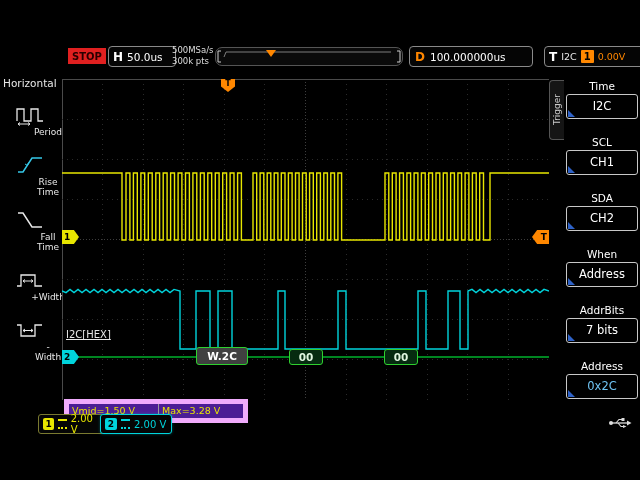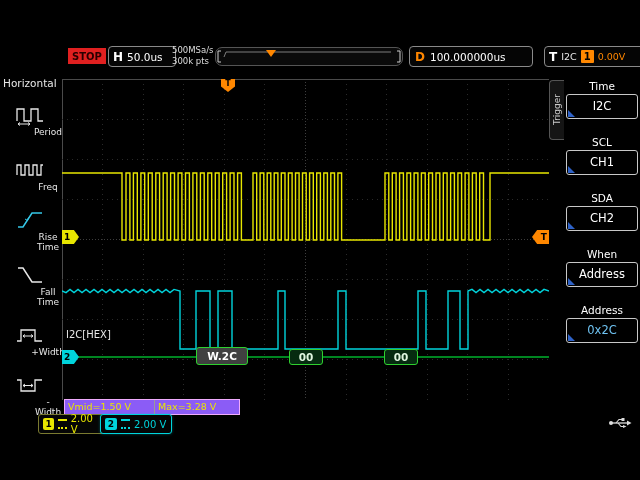--- a/index.html
+++ b/index.html
@@ -31,38 +31,38 @@
   
   .lm-title{left:3px;top:77px;color:#e8e8e8;font-size:10.5px;}
   .lm-list{left:0;top:92px;width:60px;}
   .lm-item{width:60px;height:55px;display:flex;flex-direction:column;align-items:center;justify-content:center;cursor:pointer;}
   .lm-icon{width:30px;height:24px;}
   .lm-label{color:#e8e8e8;font-size:9px;margin-top:2px;text-align:center;line-height:1.1;margin-left:36px;}
 
   
   .scope{left:62px;top:79px;width:487px;height:321px;background:#000;}
   .scope svg.main{position:absolute;left:0;top:0;}
-  .bus-label{position:absolute;left:4px;top:250px;color:#e8e8e8;font-size:10px;z-index:4;}
+  .bus-label{position:absolute;left:4px;top:250px;color:#e8e8e8;font-size:10px;z-index:4;text-decoration:underline;}
   .frame{position:absolute;display:flex;align-items:center;justify-content:center;
          font-weight:bold;font-size:10.5px;border:1px solid #2fd02f;border-radius:3px;z-index:5;}
   .frame-addr{left:134px;top:268px;width:50px;height:16px;background:#404040;color:#fff;}
   .frame-d1{left:227px;top:270px;width:32px;height:14px;background:#062b10;color:#dff5df;}
   .frame-d2{left:322px;top:270px;width:32px;height:14px;background:#062b10;color:#dff5df;}
   .mk{position:absolute;font-size:9px;font-weight:bold;color:#000;z-index:6;display:flex;align-items:center;}
   .mk-ch1{left:0;top:151px;width:15px;height:14px;background:#e8e600;
           clip-path:polygon(0 0,70% 0,100% 50%,70% 100%,0 100%);padding-left:2px;}
   .mk-ch2{left:0;top:271px;width:15px;height:14px;background:#00d4dc;
           clip-path:polygon(0 0,70% 0,100% 50%,70% 100%,0 100%);padding-left:2px;}
   .mk-trig-right{right:0;top:151px;width:15px;height:14px;background:#ff8700;
           clip-path:polygon(100% 0,30% 0,0 50%,30% 100%,100% 100%);justify-content:flex-end;padding-right:2px;}
   .mk-trig-top{left:159px;top:0;width:14px;height:13px;background:#ff8700;
           clip-path:polygon(0 0,100% 0,100% 58%,50% 100%,0 58%);justify-content:center;align-items:flex-start;font-size:8px;}
 
   
-  .meas{left:64px;top:399px;width:174px;height:14px;border:1px solid #f0abfc;display:flex;background:#8b5cf6;}
+  .meas{left:64px;top:399px;width:174px;height:14px;border:5px solid #f0abfc;display:flex;background:#4c1d95;}
   .meas span{color:#e8e600;font-size:9.5px;line-height:13px;padding-left:3px;}
   .meas .m1{width:86px;border-right:1px solid #9a9a9a;}
   .chbox{top:414px;height:18px;border-radius:3px;display:flex;align-items:center;gap:4px;padding:0 4px;background:#050505;}
   .chbox .badge{width:12px;height:12px;border-radius:2px;color:#000;font-size:9px;font-weight:bold;
                 display:flex;align-items:center;justify-content:center;}
   .chbox .coup{width:9px;height:6px;border-top:2px solid;border-bottom:2px dotted;}
   .chbox .scale{font-size:10px;}
   .ch1-box{left:38px;width:58px;border:1px solid #7a7a30;color:#e8e600;}
   .ch1-box .badge{background:#e8e600;}
   .ch2-box{left:100px;width:62px;border:1px solid #00d4dc;color:#00d4dc;box-shadow:0 0 3px #00d4dc60;}
@@ -126,26 +126,20 @@
     <div class="lm-item">
       <svg class="lm-icon" viewBox="0 0 30 24">
         <polyline points="2,19 2,7 9,7 9,19 16,19 16,7 23,7 23,19 28,19" fill="none" stroke="#e8e8e8" stroke-width="1.3"></polyline>
         <line x1="3" y1="22" x2="15" y2="22" stroke="#e8e8e8" stroke-width="1"></line>
         <polyline points="5,20.5 3,22 5,23.5" fill="none" stroke="#e8e8e8" stroke-width="1"></polyline>
         <polyline points="13,20.5 15,22 13,23.5" fill="none" stroke="#e8e8e8" stroke-width="1"></polyline>
       </svg>
       <div class="lm-label">Period</div>
     </div>
 
-    <div class="lm-item">
-      <svg class="lm-icon" viewBox="0 0 30 24">
-        <polyline points="2,18 2,8 6,8 6,18 10,18 10,8 14,8 14,18 18,18 18,8 22,8 22,18 26,18 26,8 28,8" fill="none" stroke="#e8e8e8" stroke-width="1.3"></polyline>
-      </svg>
-      <div class="lm-label">Freq</div>
-    </div>
 
     <div class="lm-item">
       <svg class="lm-icon" viewBox="0 0 30 24">
         <polyline points="3,20 8,20 17,6 27,6" fill="none" stroke="#35c8e8" stroke-width="1.5"></polyline>
         <polyline points="10,12 12.5,13.5 13.5,10.5" fill="none" stroke="#35c8e8" stroke-width="1"></polyline>
       </svg>
       <div class="lm-label">Rise Time</div>
     </div>
 
     <div class="lm-item">
@@ -257,18 +251,22 @@
     </div>
     <div class="rm-block">
       <div class="rm-label">SDA</div>
       <div class="rm-value">CH2<span class="rm-corner"></span></div>
     </div>
     <div class="rm-block">
       <div class="rm-label">When</div>
       <div class="rm-value">Address<span class="rm-corner"></span></div>
     </div>
     <div class="rm-block">
+      <div class="rm-label">AddrBits</div>
+      <div class="rm-value">7 bits<span class="rm-corner"></span></div>
+    </div>
+    <div class="rm-block">
       <div class="rm-label">Address</div>
       <div class="rm-value value-address">0x2C<span class="rm-corner"></span></div>
     </div>
   </div>
 
 </div>
 
 </body></html>

